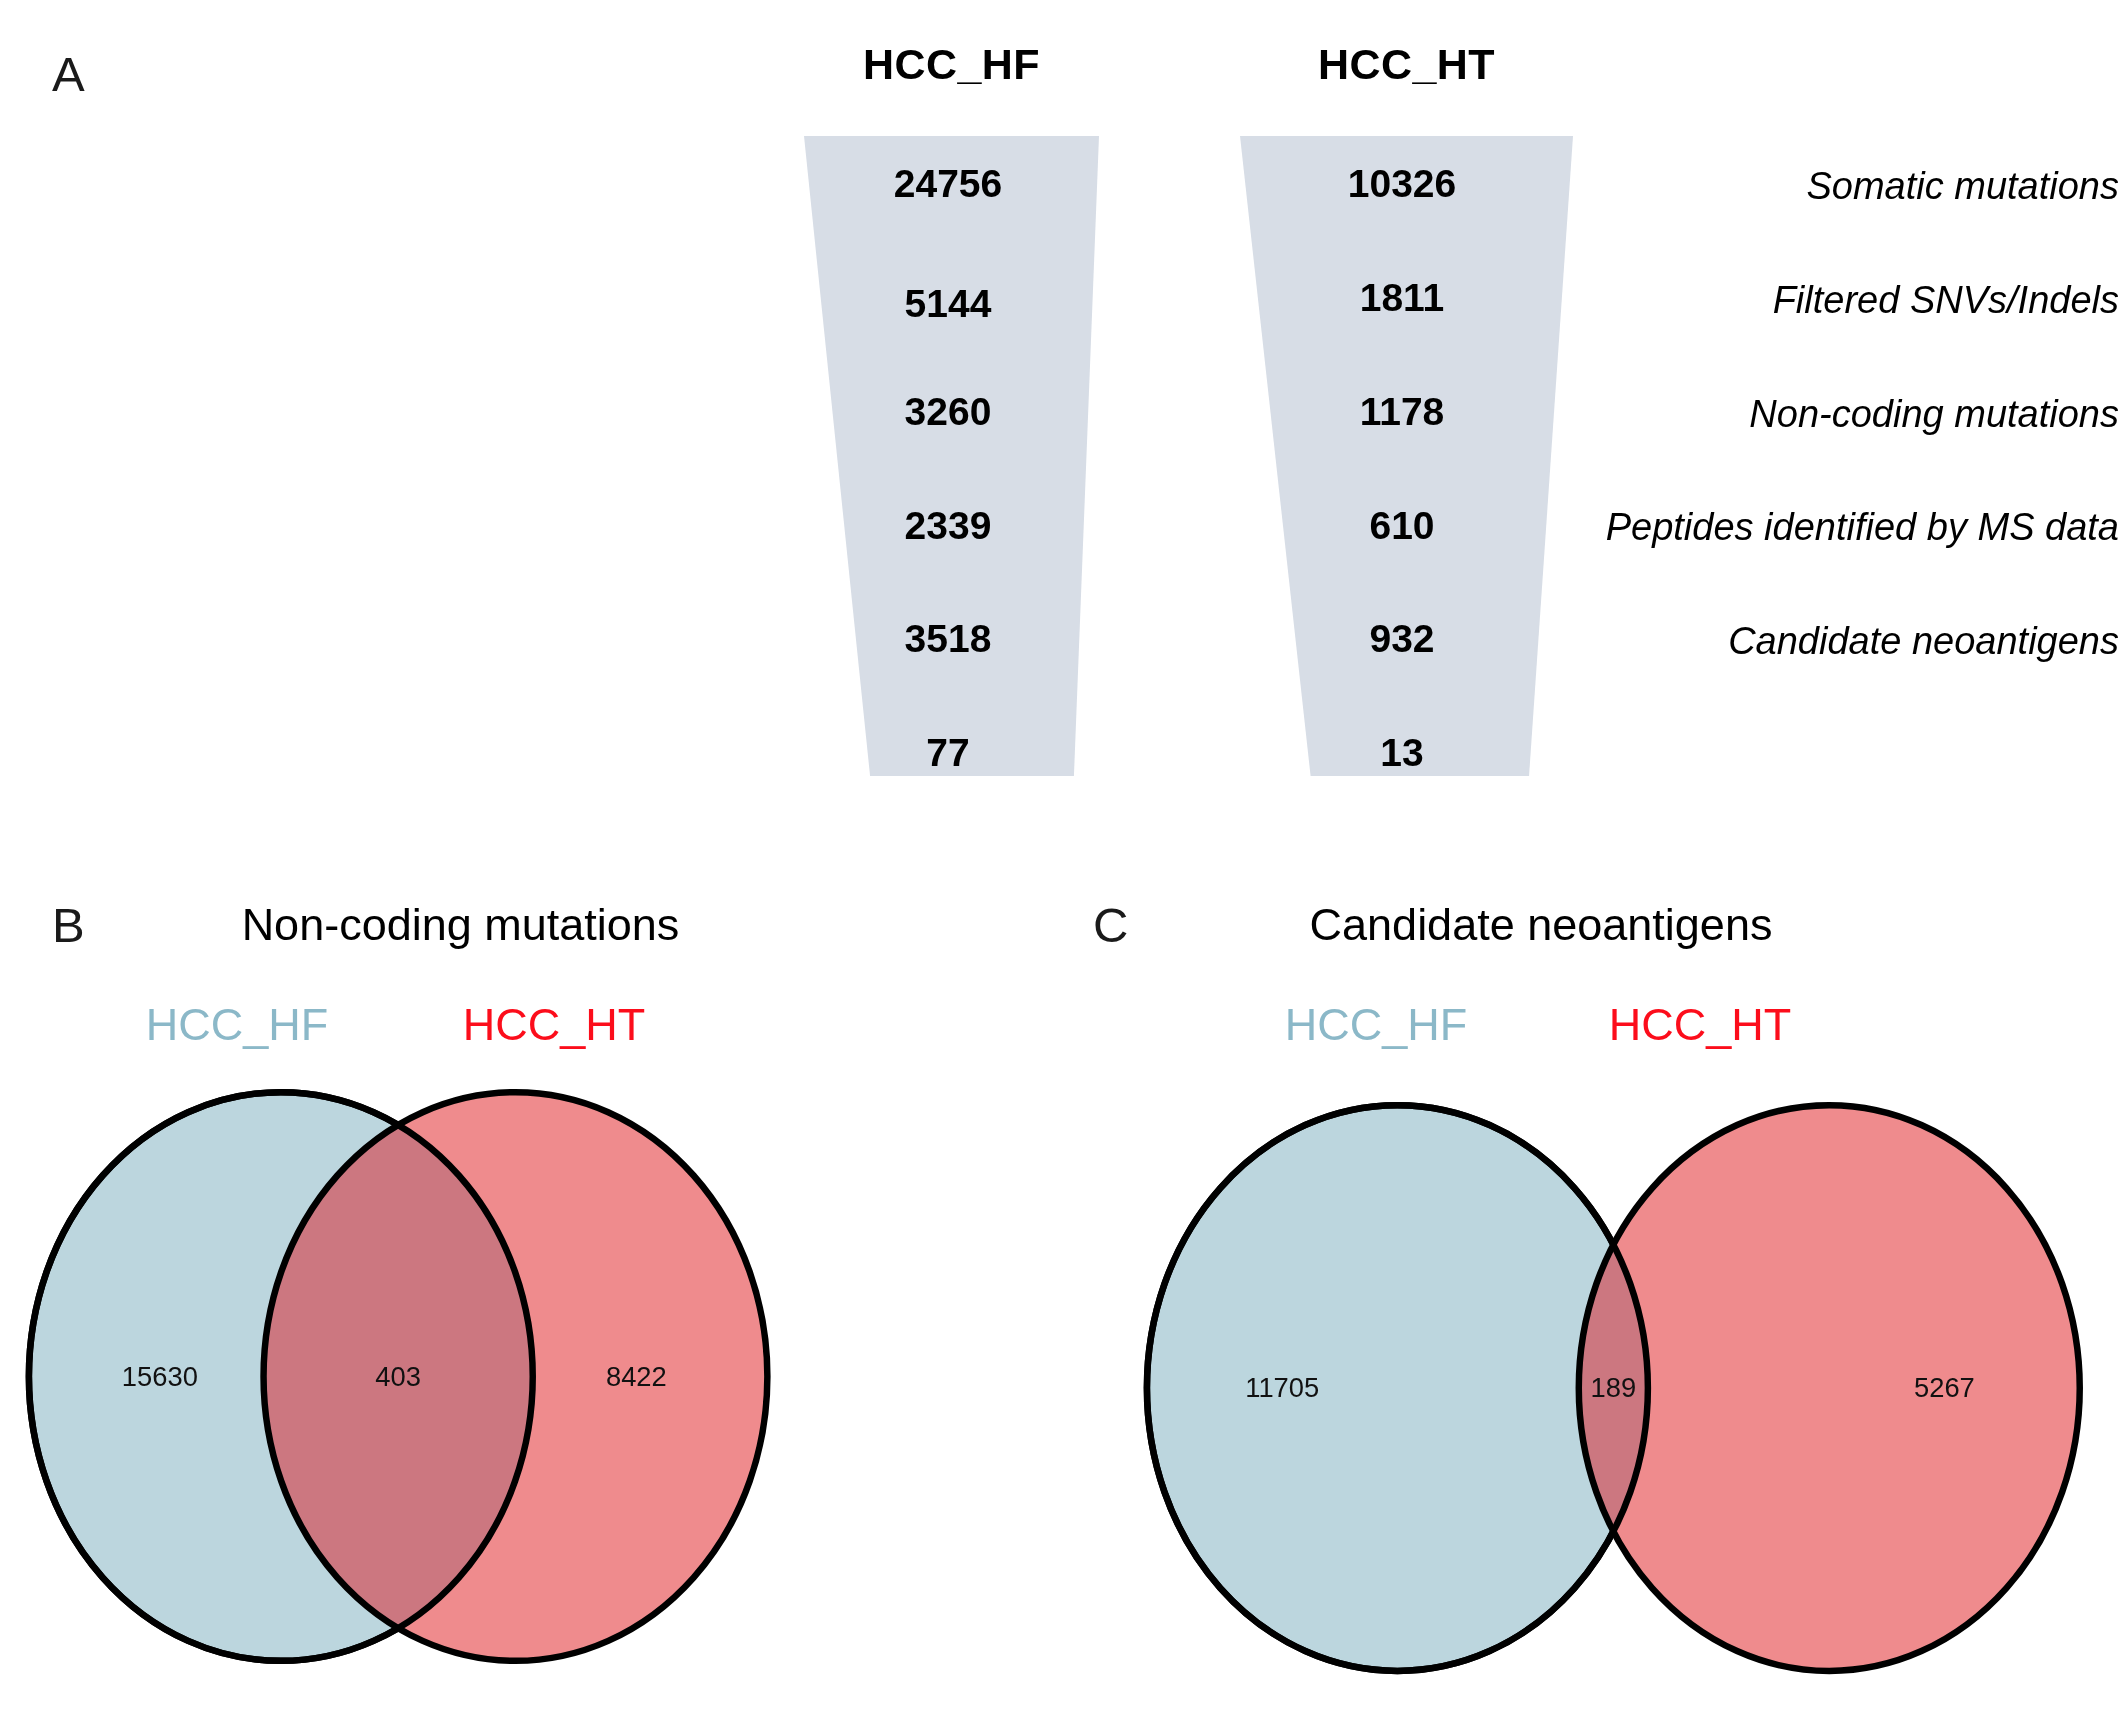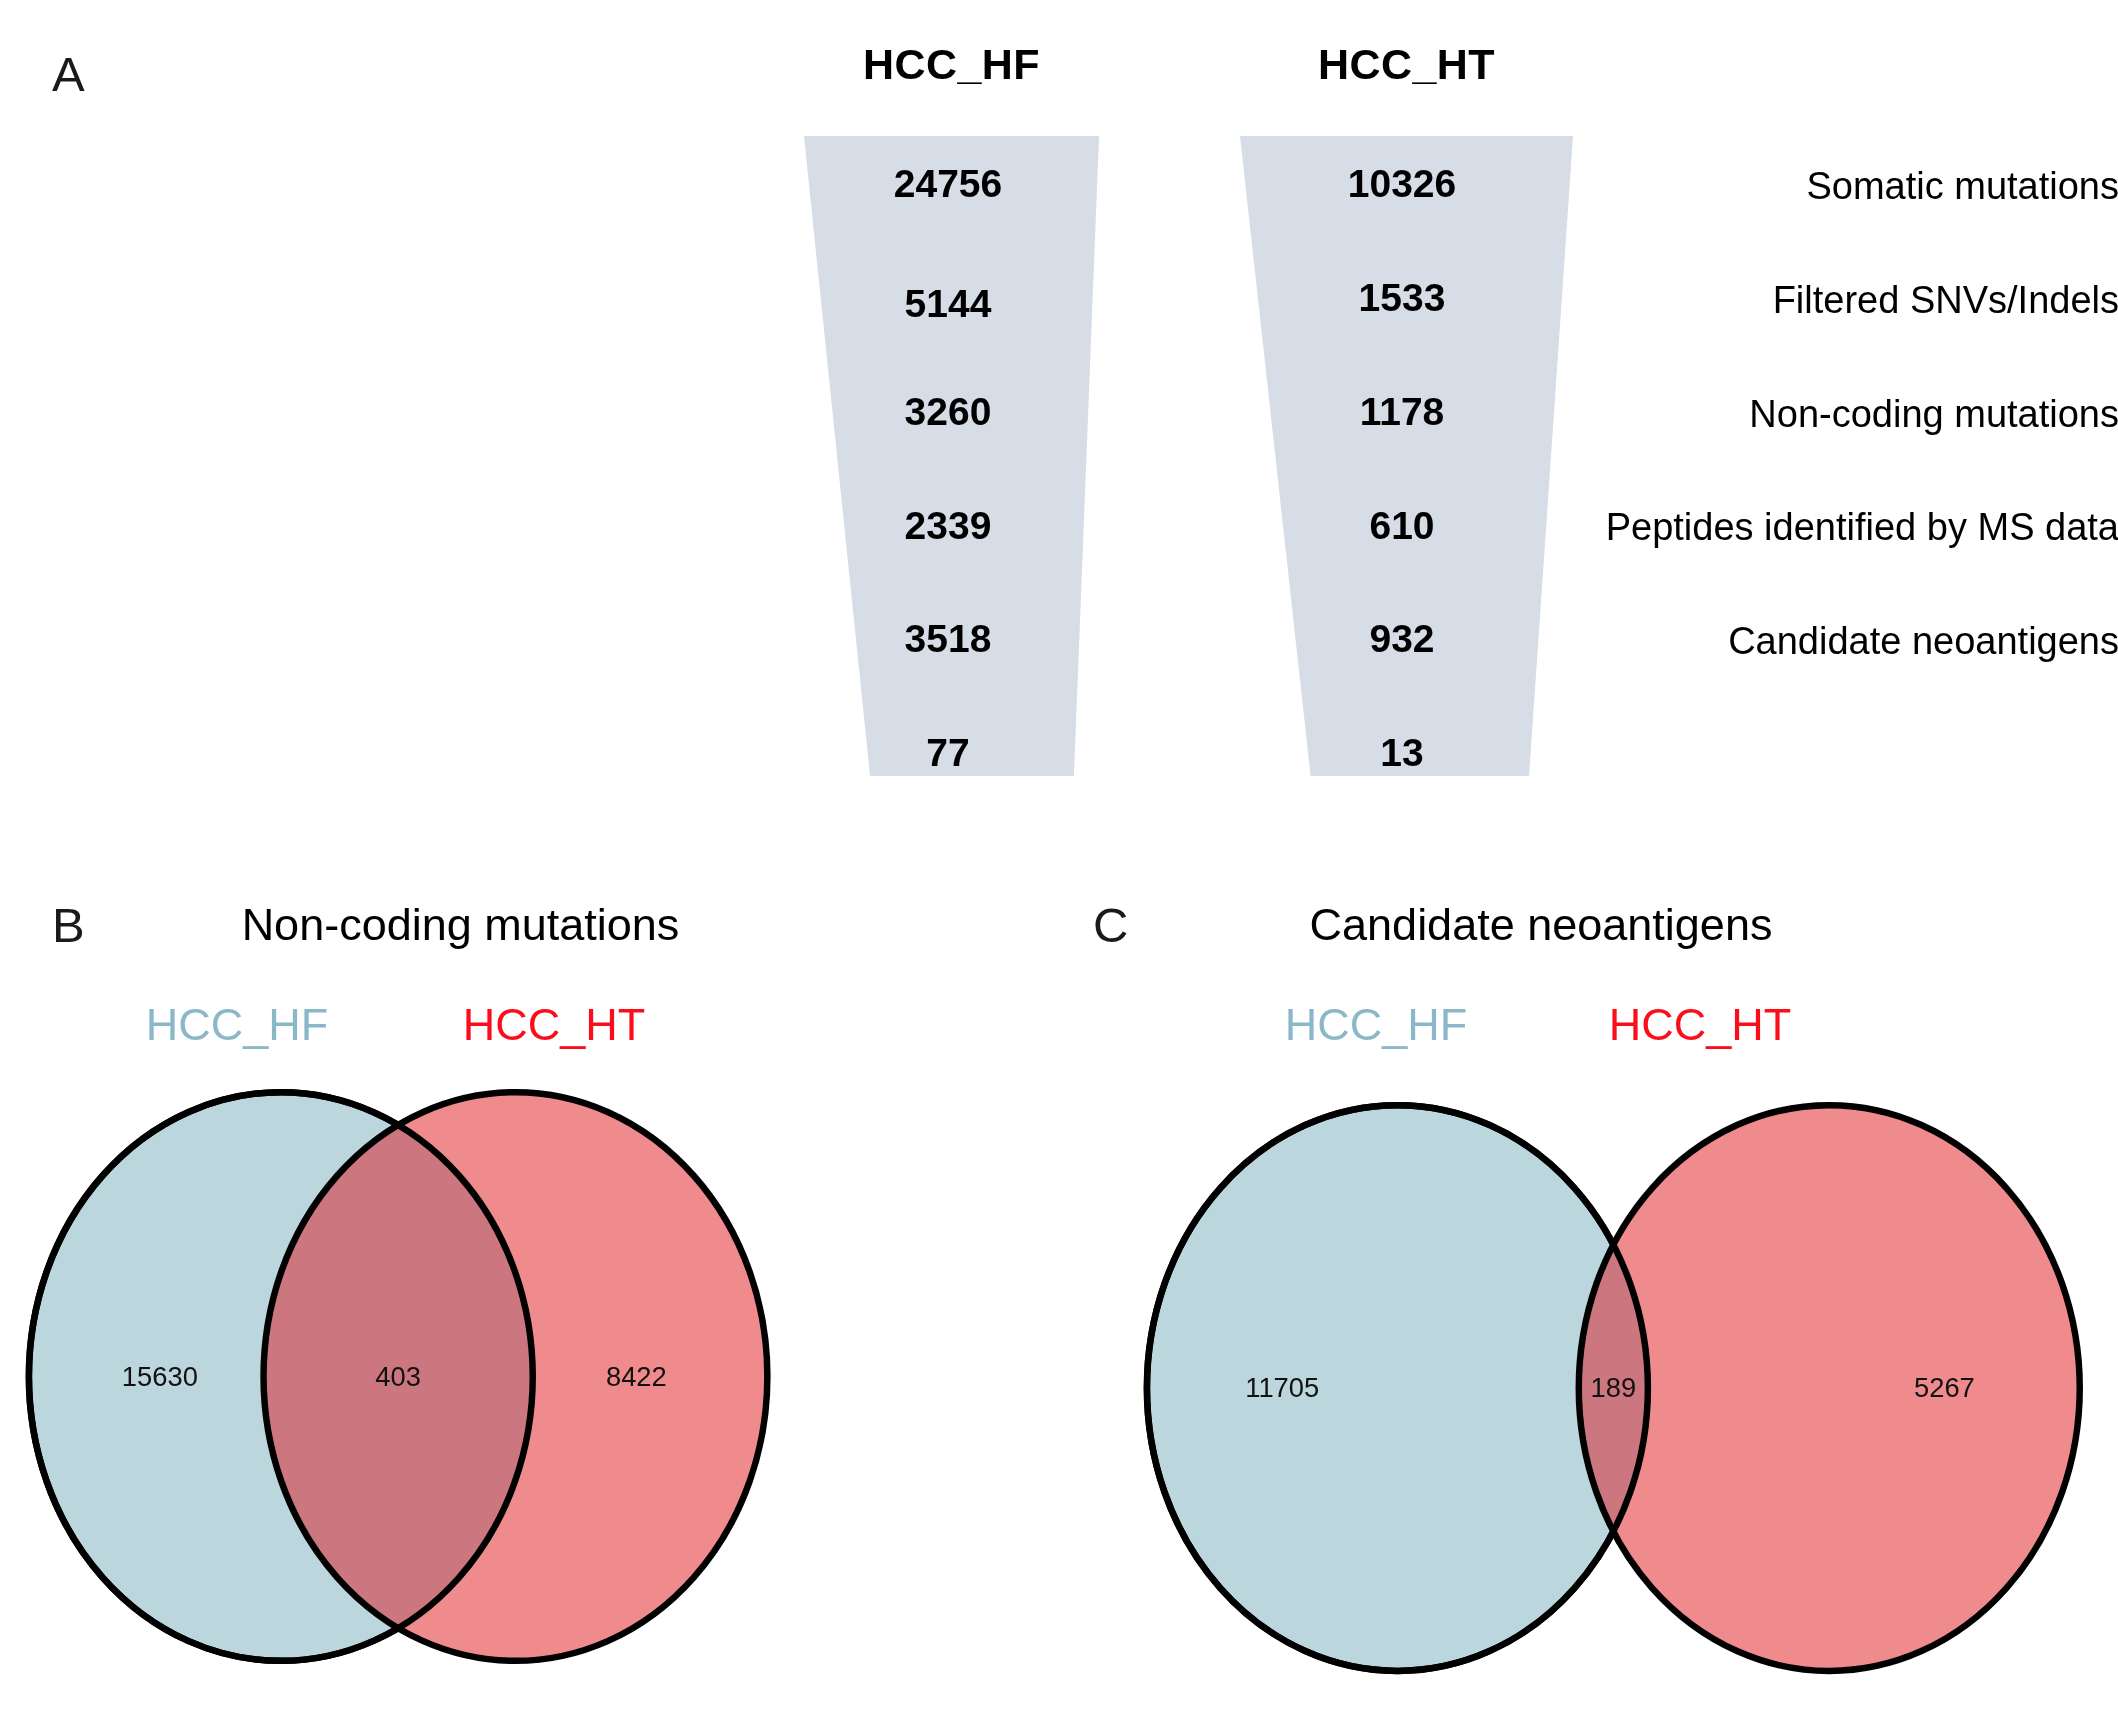--- a/index.html
+++ b/index.html
@@ -65,20 +65,21 @@
   .row-label {
     position: absolute;
     right: 0;
     width: 763px;
     text-align: right;
     font-size: 38px;
     font-weight: 400;
     line-height: 1;
     color: #000;
     white-space: nowrap;
+    font-style: italic;
   }
   .row-value {
     position: absolute;
     font-size: 39px;
     font-weight: 700;
     line-height: 1;
     text-align: center;
     color: #000;
   }
   .val-hf { left: 804px; width: 288px; }
@@ -140,21 +141,21 @@
 
   <div class="funnel-shape" id="funnel-hf"></div>
   <div class="funnel-shape" id="funnel-ht"></div>
 
   <div class="row-label" style="top:167px;">Somatic mutations</div>
   <div class="row-value val-hf" style="top:164px;">24756</div>
   <div class="row-value val-ht" style="top:164px;">10326</div>
 
   <div class="row-label" style="top:281px;">Filtered SNVs/Indels</div>
   <div class="row-value val-hf" style="top:284px;">5144</div>
-  <div class="row-value val-ht" style="top:278px;">1533</div>
+  <div class="row-value val-ht" style="top:278px;">1811</div>
 
   <div class="row-label" style="top:395px;">Non-coding mutations</div>
   <div class="row-value val-hf" style="top:392px;">3260</div>
   <div class="row-value val-ht" style="top:392px;">1178</div>
 
   <div class="row-label" style="top:508px;">Peptides identified by MS data</div>
   <div class="row-value val-hf" style="top:506px;">2339</div>
   <div class="row-value val-ht" style="top:506px;">610</div>
 
   <div class="row-label" style="top:622px;">Candidate neoantigens</div>

